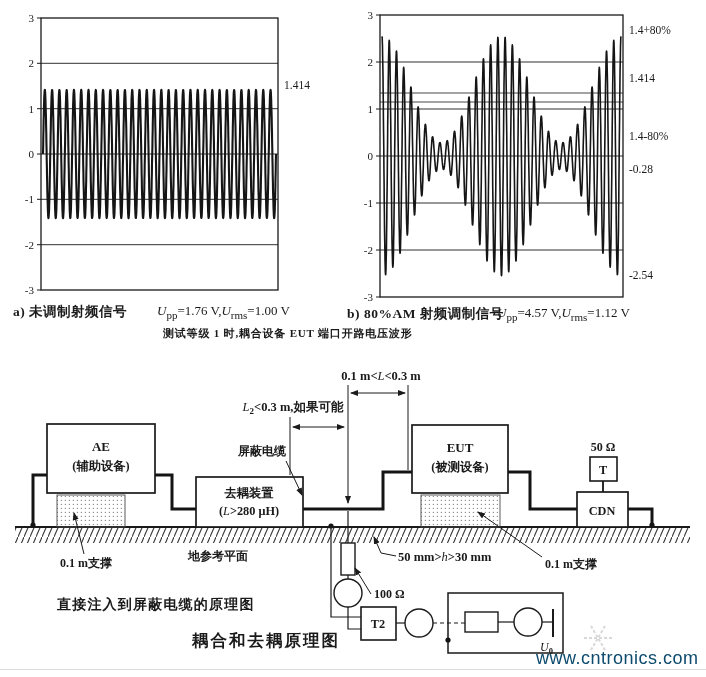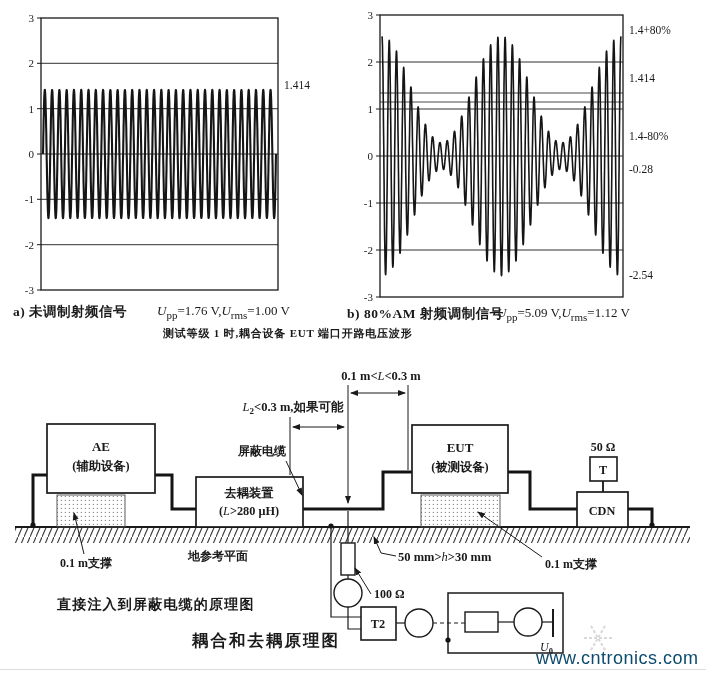--- a/index.html
+++ b/index.html
@@ -82,21 +82,21 @@
       <text x="279" y="134.8" class="ann">1.4-80%</text>
       <text x="279" y="168.2" class="ann">-0.28</text>
       <text x="279" y="274.4" class="ann">-2.54</text>
       <path d="M32.0,31.4L32.2,32.5L32.3,35.9L32.5,41.5L32.6,49.2L32.8,58.9L33.0,70.3L33.1,83.2L33.3,97.4L33.4,112.7L33.6,128.6L33.8,145.0L33.9,161.5L34.1,177.8L34.2,193.5L34.4,208.4L34.5,222.2L34.7,234.7L34.9,245.5L35.0,254.5L35.2,261.5L35.3,266.4L35.5,269.1L35.7,269.6L35.8,267.7L36.0,263.7L36.1,257.5L36.3,249.2L36.5,239.1L36.6,227.4L36.8,214.2L36.9,199.8L37.1,184.6L37.3,168.7L37.4,152.5L37.6,136.3L37.7,120.4L37.9,105.2L38.1,90.8L38.2,77.7L38.4,66.0L38.5,55.9L38.7,47.7L38.9,41.4L39.0,37.3L39.2,35.3L39.3,35.6L39.5,38.1L39.6,42.7L39.8,49.4L40.0,57.9L40.1,68.3L40.3,80.2L40.4,93.4L40.6,107.6L40.8,122.6L40.9,138.1L41.1,153.9L41.2,169.5L41.4,184.6L41.6,199.1L41.7,212.7L41.9,224.9L42.0,235.8L42.2,244.9L42.4,252.3L42.5,257.7L42.7,261.0L42.8,262.2L43.0,261.3L43.2,258.3L43.3,253.2L43.5,246.2L43.6,237.5L43.8,227.1L44.0,215.3L44.1,202.4L44.3,188.5L44.4,174.0L44.6,159.2L44.7,144.2L44.9,129.5L45.1,115.2L45.2,101.7L45.4,89.2L45.5,78.0L45.7,68.2L45.9,60.0L46.0,53.6L46.2,49.1L46.3,46.6L46.5,46.1L46.7,47.6L46.8,51.0L47.0,56.4L47.1,63.5L47.3,72.2L47.5,82.4L47.6,93.8L47.8,106.3L47.9,119.5L48.1,133.2L48.3,147.2L48.4,161.1L48.6,174.8L48.7,187.9L48.9,200.3L49.0,211.6L49.2,221.7L49.4,230.3L49.5,237.4L49.7,242.8L49.8,246.4L50.0,248.2L50.2,248.0L50.3,246.1L50.5,242.3L50.6,236.9L50.8,229.8L51.0,221.3L51.1,211.5L51.3,200.7L51.4,188.9L51.6,176.6L51.8,163.9L51.9,151.0L52.1,138.2L52.2,125.8L52.4,114.0L52.6,103.0L52.7,92.9L52.9,84.1L53.0,76.6L53.2,70.6L53.4,66.2L53.5,63.5L53.7,62.4L53.8,63.1L54.0,65.4L54.1,69.3L54.3,74.7L54.5,81.5L54.6,89.6L54.8,98.8L54.9,108.9L55.1,119.7L55.3,131.0L55.4,142.6L55.6,154.2L55.7,165.6L55.9,176.6L56.1,187.0L56.2,196.7L56.4,205.4L56.5,212.9L56.7,219.2L56.9,224.1L57.0,227.6L57.2,229.6L57.3,230.0L57.5,229.0L57.7,226.5L57.8,222.5L58.0,217.3L58.1,210.8L58.3,203.3L58.4,194.9L58.6,185.7L58.8,176.0L58.9,165.9L59.1,155.7L59.2,145.4L59.4,135.5L59.6,125.9L59.7,116.9L59.9,108.7L60.0,101.4L60.2,95.1L60.4,89.9L60.5,86.0L60.7,83.4L60.8,82.1L61.0,82.1L61.2,83.4L61.3,86.1L61.5,89.9L61.6,94.8L61.8,100.7L62.0,107.5L62.1,115.1L62.3,123.2L62.4,131.7L62.6,140.5L62.8,149.4L62.9,158.2L63.1,166.7L63.2,174.8L63.4,182.3L63.5,189.2L63.7,195.2L63.9,200.3L64.0,204.3L64.2,207.3L64.3,209.2L64.5,210.0L64.7,209.6L64.8,208.1L65.0,205.5L65.1,202.0L65.3,197.5L65.5,192.2L65.6,186.2L65.8,179.6L65.9,172.6L66.1,165.3L66.3,157.8L66.4,150.3L66.6,143.0L66.7,135.9L66.9,129.2L67.1,123.1L67.2,117.5L67.4,112.7L67.5,108.7L67.7,105.6L67.8,103.4L68.0,102.2L68.2,101.9L68.3,102.5L68.5,104.0L68.6,106.4L68.8,109.7L69.0,113.6L69.1,118.2L69.3,123.3L69.4,128.9L69.6,134.8L69.8,140.9L69.9,147.1L70.1,153.2L70.2,159.2L70.4,164.9L70.6,170.3L70.7,175.2L70.9,179.5L71.0,183.2L71.2,186.3L71.4,188.6L71.5,190.1L71.7,190.9L71.8,190.9L72.0,190.1L72.2,188.6L72.3,186.4L72.5,183.6L72.6,180.3L72.8,176.4L72.9,172.1L73.1,167.5L73.3,162.7L73.4,157.8L73.6,152.8L73.7,147.9L73.9,143.1L74.1,138.6L74.2,134.5L74.4,130.7L74.5,127.4L74.7,124.6L74.9,122.4L75.0,120.7L75.2,119.7L75.3,119.3L75.5,119.5L75.7,120.3L75.8,121.6L76.0,123.5L76.1,125.9L76.3,128.7L76.5,131.9L76.6,135.3L76.8,139.0L76.9,142.8L77.1,146.7L77.3,150.6L77.4,154.5L77.6,158.1L77.7,161.6L77.9,164.8L78.0,167.6L78.2,170.1L78.4,172.2L78.5,173.8L78.7,174.9L78.8,175.6L79.0,175.7L79.2,175.4L79.3,174.7L79.5,173.5L79.6,171.9L79.8,170.0L80.0,167.7L80.1,165.2L80.3,162.4L80.4,159.5L80.6,156.5L80.8,153.5L80.9,150.5L81.1,147.5L81.2,144.7L81.4,142.1L81.6,139.7L81.7,137.5L81.9,135.7L82.0,134.2L82.2,133.0L82.3,132.2L82.5,131.8L82.7,131.8L82.8,132.1L83.0,132.8L83.1,133.8L83.3,135.1L83.5,136.6L83.6,138.5L83.8,140.5L83.9,142.7L84.1,145.0L84.3,147.3L84.4,149.7L84.6,152.1L84.7,154.4L84.9,156.6L85.1,158.6L85.2,160.5L85.4,162.1L85.5,163.5L85.7,164.7L85.9,165.6L86.0,166.1L86.2,166.4L86.3,166.4L86.5,166.1L86.7,165.6L86.8,164.7L87.0,163.6L87.1,162.3L87.3,160.8L87.4,159.2L87.6,157.4L87.8,155.5L87.9,153.5L88.1,151.5L88.2,149.6L88.4,147.7L88.6,145.8L88.7,144.1L88.9,142.6L89.0,141.2L89.2,140.0L89.4,139.0L89.5,138.2L89.7,137.7L89.8,137.5L90.0,137.5L90.2,137.8L90.3,138.3L90.5,139.0L90.6,140.0L90.8,141.1L91.0,142.5L91.1,144.0L91.3,145.6L91.4,147.4L91.6,149.2L91.8,151.0L91.9,152.8L92.1,154.6L92.2,156.4L92.4,158.0L92.5,159.5L92.7,160.9L92.9,162.0L93.0,163.0L93.2,163.7L93.3,164.2L93.5,164.5L93.7,164.5L93.8,164.3L94.0,163.8L94.1,163.0L94.3,162.0L94.5,160.8L94.6,159.4L94.8,157.9L94.9,156.2L95.1,154.3L95.3,152.4L95.4,150.5L95.6,148.5L95.7,146.5L95.9,144.6L96.1,142.8L96.2,141.2L96.4,139.7L96.5,138.4L96.7,137.3L96.8,136.4L97.0,135.9L97.2,135.6L97.3,135.6L97.5,135.9L97.6,136.4L97.8,137.3L98.0,138.5L98.1,139.9L98.3,141.5L98.4,143.4L98.6,145.4L98.8,147.6L98.9,149.9L99.1,152.3L99.2,154.7L99.4,157.0L99.6,159.3L99.7,161.5L99.9,163.5L100.0,165.4L100.2,166.9L100.4,168.2L100.5,169.2L100.7,169.9L100.8,170.2L101.0,170.2L101.2,169.8L101.3,169.0L101.5,167.8L101.6,166.3L101.8,164.5L101.9,162.3L102.1,159.9L102.3,157.3L102.4,154.5L102.6,151.5L102.7,148.5L102.9,145.5L103.1,142.5L103.2,139.6L103.4,136.8L103.5,134.3L103.7,132.0L103.9,130.1L104.0,128.5L104.2,127.3L104.3,126.6L104.5,126.3L104.7,126.4L104.8,127.1L105.0,128.2L105.1,129.8L105.3,131.9L105.5,134.4L105.6,137.2L105.8,140.4L105.9,143.9L106.1,147.5L106.2,151.4L106.4,155.3L106.6,159.2L106.7,163.0L106.9,166.7L107.0,170.1L107.2,173.3L107.4,176.1L107.5,178.5L107.7,180.4L107.8,181.7L108.0,182.5L108.2,182.7L108.3,182.3L108.5,181.3L108.6,179.6L108.8,177.4L109.0,174.6L109.1,171.3L109.3,167.5L109.4,163.4L109.6,158.9L109.8,154.1L109.9,149.2L110.1,144.2L110.2,139.3L110.4,134.5L110.6,129.9L110.7,125.6L110.9,121.7L111.0,118.4L111.2,115.6L111.3,113.4L111.5,111.9L111.7,111.1L111.8,111.1L112.0,111.9L112.1,113.4L112.3,115.7L112.5,118.8L112.6,122.5L112.8,126.8L112.9,131.7L113.1,137.1L113.3,142.8L113.4,148.8L113.6,154.9L113.7,161.1L113.9,167.2L114.1,173.1L114.2,178.7L114.4,183.8L114.5,188.4L114.7,192.3L114.9,195.6L115.0,198.0L115.2,199.5L115.3,200.1L115.5,199.8L115.6,198.6L115.8,196.4L116.0,193.3L116.1,189.3L116.3,184.5L116.4,178.9L116.6,172.8L116.8,166.1L116.9,159.0L117.1,151.7L117.2,144.2L117.4,136.7L117.6,129.4L117.7,122.4L117.9,115.8L118.0,109.8L118.2,104.5L118.4,100.0L118.5,96.5L118.7,93.9L118.8,92.4L119.0,92.0L119.2,92.8L119.3,94.7L119.5,97.7L119.6,101.7L119.8,106.8L120.0,112.8L120.1,119.7L120.3,127.2L120.4,135.3L120.6,143.8L120.7,152.6L120.9,161.5L121.1,170.3L121.2,178.8L121.4,186.9L121.5,194.5L121.7,201.3L121.9,207.2L122.0,212.1L122.2,215.9L122.3,218.6L122.5,219.9L122.7,219.9L122.8,218.6L123.0,216.0L123.1,212.1L123.3,206.9L123.5,200.6L123.6,193.3L123.8,185.1L123.9,176.1L124.1,166.5L124.3,156.6L124.4,146.3L124.6,136.1L124.7,126.0L124.9,116.3L125.1,107.1L125.2,98.7L125.4,91.2L125.5,84.7L125.7,79.5L125.8,75.5L126.0,73.0L126.2,72.0L126.3,72.4L126.5,74.4L126.6,77.9L126.8,82.8L127.0,89.1L127.1,96.6L127.3,105.3L127.4,115.0L127.6,125.4L127.8,136.4L127.9,147.8L128.1,159.4L128.2,171.0L128.4,182.3L128.6,193.1L128.7,203.2L128.9,212.4L129.0,220.5L129.2,227.3L129.4,232.7L129.5,236.6L129.7,238.9L129.8,239.6L130.0,238.5L130.1,235.8L130.3,231.4L130.5,225.4L130.6,217.9L130.8,209.1L130.9,199.0L131.1,188.0L131.3,176.2L131.4,163.8L131.6,151.0L131.7,138.1L131.9,125.4L132.1,113.1L132.2,101.3L132.4,90.5L132.5,80.7L132.7,72.2L132.9,65.1L133.0,59.7L133.2,55.9L133.3,54.0L133.5,53.8L133.7,55.6L133.8,59.2L134.0,64.6L134.1,71.7L134.3,80.3L134.5,90.4L134.6,101.7L134.8,114.1L134.9,127.2L135.1,140.9L135.2,154.8L135.4,168.8L135.6,182.5L135.7,195.7L135.9,208.2L136.0,219.6L136.2,229.8L136.4,238.5L136.5,245.6L136.7,251.0L136.8,254.4L137.0,255.9L137.2,255.4L137.3,252.9L137.5,248.4L137.6,242.0L137.8,233.8L138.0,224.0L138.1,212.8L138.3,200.3L138.4,186.8L138.6,172.5L138.8,157.8L138.9,142.8L139.1,128.0L139.2,113.5L139.4,99.6L139.6,86.7L139.7,74.9L139.9,64.5L140.0,55.8L140.2,48.8L140.3,43.7L140.5,40.7L140.7,39.8L140.8,41.0L141.0,44.3L141.1,49.7L141.3,57.1L141.5,66.2L141.6,77.1L141.8,89.3L141.9,102.9L142.1,117.4L142.3,132.5L142.4,148.1L142.6,163.9L142.7,179.4L142.9,194.4L143.1,208.6L143.2,221.8L143.4,233.7L143.5,244.1L143.7,252.6L143.9,259.3L144.0,263.9L144.2,266.4L144.3,266.7L144.5,264.7L144.6,260.6L144.8,254.3L145.0,246.1L145.1,236.0L145.3,224.3L145.4,211.2L145.6,196.8L145.8,181.6L145.9,165.7L146.1,149.5L146.2,133.3L146.4,117.4L146.6,102.2L146.7,87.8L146.9,74.6L147.0,62.9L147.2,52.8L147.4,44.5L147.5,38.3L147.7,34.3L147.8,32.4L148.0,32.9L148.2,35.6L148.3,40.5L148.5,47.5L148.6,56.5L148.8,67.3L149.0,79.8L149.1,93.6L149.3,108.5L149.4,124.2L149.6,140.5L149.7,157.0L149.9,173.4L150.1,189.3L150.2,204.6L150.4,218.8L150.5,231.7L150.7,243.1L150.9,252.8L151.0,260.5L151.2,266.1L151.3,269.5L151.5,270.6L151.7,269.5L151.8,266.1L152.0,260.5L152.1,252.8L152.3,243.1L152.5,231.7L152.6,218.8L152.8,204.6L152.9,189.3L153.1,173.4L153.3,157.0L153.4,140.5L153.6,124.2L153.7,108.5L153.9,93.6L154.0,79.8L154.2,67.3L154.4,56.5L154.5,47.5L154.7,40.5L154.8,35.6L155.0,32.9L155.2,32.4L155.3,34.3L155.5,38.3L155.6,44.5L155.8,52.8L156.0,62.9L156.1,74.6L156.3,87.8L156.4,102.2L156.6,117.4L156.8,133.3L156.9,149.5L157.1,165.7L157.2,181.6L157.4,196.8L157.6,211.2L157.7,224.3L157.9,236.0L158.0,246.1L158.2,254.3L158.4,260.6L158.5,264.7L158.7,266.7L158.8,266.4L159.0,263.9L159.1,259.3L159.3,252.6L159.5,244.1L159.6,233.7L159.8,221.8L159.9,208.6L160.1,194.4L160.3,179.4L160.4,163.9L160.6,148.1L160.7,132.5L160.9,117.4L161.1,102.9L161.2,89.3L161.4,77.1L161.5,66.2L161.7,57.1L161.9,49.7L162.0,44.3L162.2,41.0L162.3,39.8L162.5,40.7L162.7,43.7L162.8,48.8L163.0,55.8L163.1,64.5L163.3,74.9L163.5,86.7L163.6,99.6L163.8,113.5L163.9,128.0L164.1,142.8L164.2,157.8L164.4,172.5L164.6,186.8L164.7,200.3L164.9,212.8L165.0,224.0L165.2,233.8L165.4,242.0L165.5,248.4L165.7,252.9L165.8,255.4L166.0,255.9L166.2,254.4L166.3,251.0L166.5,245.6L166.6,238.5L166.8,229.8L167.0,219.6L167.1,208.2L167.3,195.7L167.4,182.5L167.6,168.8L167.8,154.8L167.9,140.9L168.1,127.2L168.2,114.1L168.4,101.7L168.5,90.4L168.7,80.3L168.9,71.7L169.0,64.6L169.2,59.2L169.3,55.6L169.5,53.8L169.7,54.0L169.8,55.9L170.0,59.7L170.1,65.1L170.3,72.2L170.5,80.7L170.6,90.5L170.8,101.3L170.9,113.1L171.1,125.4L171.3,138.1L171.4,151.0L171.6,163.8L171.7,176.2L171.9,188.0L172.1,199.0L172.2,209.1L172.4,217.9L172.5,225.4L172.7,231.4L172.9,235.8L173.0,238.5L173.2,239.6L173.3,238.9L173.5,236.6L173.6,232.7L173.8,227.3L174.0,220.5L174.1,212.4L174.3,203.2L174.4,193.1L174.6,182.3L174.8,171.0L174.9,159.4L175.1,147.8L175.2,136.4L175.4,125.4L175.6,115.0L175.7,105.3L175.9,96.6L176.0,89.1L176.2,82.8L176.4,77.9L176.5,74.4L176.7,72.4L176.8,72.0L177.0,73.0L177.2,75.5L177.3,79.5L177.5,84.7L177.6,91.2L177.8,98.7L177.9,107.1L178.1,116.3L178.3,126.0L178.4,136.1L178.6,146.3L178.7,156.6L178.9,166.5L179.1,176.1L179.2,185.1L179.4,193.3L179.5,200.6L179.7,206.9L179.9,212.1L180.0,216.0L180.2,218.6L180.3,219.9L180.5,219.9L180.7,218.6L180.8,215.9L181.0,212.1L181.1,207.2L181.3,201.3L181.5,194.5L181.6,186.9L181.8,178.8L181.9,170.3L182.1,161.5L182.3,152.6L182.4,143.8L182.6,135.3L182.7,127.2L182.9,119.7L183.0,112.8L183.2,106.8L183.4,101.7L183.5,97.7L183.7,94.7L183.8,92.8L184.0,92.0L184.2,92.4L184.3,93.9L184.5,96.5L184.6,100.0L184.8,104.5L185.0,109.8L185.1,115.8L185.3,122.4L185.4,129.4L185.6,136.7L185.8,144.2L185.9,151.7L186.1,159.0L186.2,166.1L186.4,172.8L186.6,178.9L186.7,184.5L186.9,189.3L187.0,193.3L187.2,196.4L187.3,198.6L187.5,199.8L187.7,200.1L187.8,199.5L188.0,198.0L188.1,195.6L188.3,192.3L188.5,188.4L188.6,183.8L188.8,178.7L188.9,173.1L189.1,167.2L189.3,161.1L189.4,154.9L189.6,148.8L189.7,142.8L189.9,137.1L190.1,131.7L190.2,126.8L190.4,122.5L190.5,118.8L190.7,115.7L190.9,113.4L191.0,111.9L191.2,111.1L191.3,111.1L191.5,111.9L191.7,113.4L191.8,115.6L192.0,118.4L192.1,121.7L192.3,125.6L192.4,129.9L192.6,134.5L192.8,139.3L192.9,144.2L193.1,149.2L193.2,154.1L193.4,158.9L193.6,163.4L193.7,167.5L193.9,171.3L194.0,174.6L194.2,177.4L194.4,179.6L194.5,181.3L194.7,182.3L194.8,182.7L195.0,182.5L195.2,181.7L195.3,180.4L195.5,178.5L195.6,176.1L195.8,173.3L196.0,170.1L196.1,166.7L196.3,163.0L196.4,159.2L196.6,155.3L196.8,151.4L196.9,147.5L197.1,143.9L197.2,140.4L197.4,137.2L197.5,134.4L197.7,131.9L197.9,129.8L198.0,128.2L198.2,127.1L198.3,126.4L198.5,126.3L198.7,126.6L198.8,127.3L199.0,128.5L199.1,130.1L199.3,132.0L199.5,134.3L199.6,136.8L199.8,139.6L199.9,142.5L200.1,145.5L200.3,148.5L200.4,151.5L200.6,154.5L200.7,157.3L200.9,159.9L201.1,162.3L201.2,164.5L201.4,166.3L201.5,167.8L201.7,169.0L201.8,169.8L202.0,170.2L202.2,170.2L202.3,169.9L202.5,169.2L202.6,168.2L202.8,166.9L203.0,165.4L203.1,163.5L203.3,161.5L203.4,159.3L203.6,157.0L203.8,154.7L203.9,152.3L204.1,149.9L204.2,147.6L204.4,145.4L204.6,143.4L204.7,141.5L204.9,139.9L205.0,138.5L205.2,137.3L205.4,136.4L205.5,135.9L205.7,135.6L205.8,135.6L206.0,135.9L206.2,136.4L206.3,137.3L206.5,138.4L206.6,139.7L206.8,141.2L206.9,142.8L207.1,144.6L207.3,146.5L207.4,148.5L207.6,150.5L207.7,152.4L207.9,154.3L208.1,156.2L208.2,157.9L208.4,159.4L208.5,160.8L208.7,162.0L208.9,163.0L209.0,163.8L209.2,164.3L209.3,164.5L209.5,164.5L209.7,164.2L209.8,163.7L210.0,163.0L210.1,162.0L210.3,160.9L210.5,159.5L210.6,158.0L210.8,156.4L210.9,154.6L211.1,152.8L211.3,151.0L211.4,149.2L211.6,147.4L211.7,145.6L211.9,144.0L212.0,142.5L212.2,141.1L212.4,140.0L212.5,139.0L212.7,138.3L212.8,137.8L213.0,137.5L213.2,137.5L213.3,137.7L213.5,138.2L213.6,139.0L213.8,140.0L214.0,141.2L214.1,142.6L214.3,144.1L214.4,145.8L214.6,147.7L214.8,149.6L214.9,151.5L215.1,153.5L215.2,155.5L215.4,157.4L215.6,159.2L215.7,160.8L215.9,162.3L216.0,163.6L216.2,164.7L216.3,165.6L216.5,166.1L216.7,166.4L216.8,166.4L217.0,166.1L217.1,165.6L217.3,164.7L217.5,163.5L217.6,162.1L217.8,160.5L217.9,158.6L218.1,156.6L218.3,154.4L218.4,152.1L218.6,149.7L218.7,147.3L218.9,145.0L219.1,142.7L219.2,140.5L219.4,138.5L219.5,136.6L219.7,135.1L219.9,133.8L220.0,132.8L220.2,132.1L220.3,131.8L220.5,131.8L220.7,132.2L220.8,133.0L221.0,134.2L221.1,135.7L221.3,137.5L221.4,139.7L221.6,142.1L221.8,144.7L221.9,147.5L222.1,150.5L222.2,153.5L222.4,156.5L222.6,159.5L222.7,162.4L222.9,165.2L223.0,167.7L223.2,170.0L223.4,171.9L223.5,173.5L223.7,174.7L223.8,175.4L224.0,175.7L224.2,175.6L224.3,174.9L224.5,173.8L224.6,172.2L224.8,170.1L225.0,167.6L225.1,164.8L225.3,161.6L225.4,158.1L225.6,154.5L225.7,150.6L225.9,146.7L226.1,142.8L226.2,139.0L226.4,135.3L226.5,131.9L226.7,128.7L226.9,125.9L227.0,123.5L227.2,121.6L227.3,120.3L227.5,119.5L227.7,119.3L227.8,119.7L228.0,120.7L228.1,122.4L228.3,124.6L228.5,127.4L228.6,130.7L228.8,134.5L228.9,138.6L229.1,143.1L229.3,147.9L229.4,152.8L229.6,157.8L229.7,162.7L229.9,167.5L230.1,172.1L230.2,176.4L230.4,180.3L230.5,183.6L230.7,186.4L230.8,188.6L231.0,190.1L231.2,190.9L231.3,190.9L231.5,190.1L231.6,188.6L231.8,186.3L232.0,183.2L232.1,179.5L232.3,175.2L232.4,170.3L232.6,164.9L232.8,159.2L232.9,153.2L233.1,147.1L233.2,140.9L233.4,134.8L233.6,128.9L233.7,123.3L233.9,118.2L234.0,113.6L234.2,109.7L234.4,106.4L234.5,104.0L234.7,102.5L234.8,101.9L235.0,102.2L235.2,103.4L235.3,105.6L235.5,108.7L235.6,112.7L235.8,117.5L235.9,123.1L236.1,129.2L236.3,135.9L236.4,143.0L236.6,150.3L236.7,157.8L236.9,165.3L237.1,172.6L237.2,179.6L237.4,186.2L237.5,192.2L237.7,197.5L237.9,202.0L238.0,205.5L238.2,208.1L238.3,209.6L238.5,210.0L238.7,209.2L238.8,207.3L239.0,204.3L239.1,200.3L239.3,195.2L239.5,189.2L239.6,182.3L239.8,174.8L239.9,166.7L240.1,158.2L240.2,149.4L240.4,140.5L240.6,131.7L240.7,123.2L240.9,115.1L241.0,107.5L241.2,100.7L241.4,94.8L241.5,89.9L241.7,86.1L241.8,83.4L242.0,82.1L242.2,82.1L242.3,83.4L242.5,86.0L242.6,89.9L242.8,95.1L243.0,101.4L243.1,108.7L243.3,116.9L243.4,125.9L243.6,135.5L243.8,145.4L243.9,155.7L244.1,165.9L244.2,176.0L244.4,185.7L244.6,194.9L244.7,203.3L244.9,210.8L245.0,217.3L245.2,222.5L245.3,226.5L245.5,229.0L245.7,230.0L245.8,229.6L246.0,227.6L246.1,224.1L246.3,219.2L246.5,212.9L246.6,205.4L246.8,196.7L246.9,187.0L247.1,176.6L247.3,165.6L247.4,154.2L247.6,142.6L247.7,131.0L247.9,119.7L248.1,108.9L248.2,98.8L248.4,89.6L248.5,81.5L248.7,74.7L248.9,69.3L249.0,65.4L249.2,63.1L249.3,62.4L249.5,63.5L249.6,66.2L249.8,70.6L250.0,76.6L250.1,84.1L250.3,92.9L250.4,103.0L250.6,114.0L250.8,125.8L250.9,138.2L251.1,151.0L251.2,163.9L251.4,176.6L251.6,188.9L251.7,200.7L251.9,211.5L252.0,221.3L252.2,229.8L252.4,236.9L252.5,242.3L252.7,246.1L252.8,248.0L253.0,248.2L253.2,246.4L253.3,242.8L253.5,237.4L253.6,230.3L253.8,221.7L254.0,211.6L254.1,200.3L254.3,187.9L254.4,174.8L254.6,161.1L254.7,147.2L254.9,133.2L255.1,119.5L255.2,106.3L255.4,93.8L255.5,82.4L255.7,72.2L255.9,63.5L256.0,56.4L256.2,51.0L256.3,47.6L256.5,46.1L256.7,46.6L256.8,49.1L257.0,53.6L257.1,60.0L257.3,68.2L257.5,78.0L257.6,89.2L257.8,101.7L257.9,115.2L258.1,129.5L258.3,144.2L258.4,159.2L258.6,174.0L258.7,188.5L258.9,202.4L259.0,215.3L259.2,227.1L259.4,237.5L259.5,246.2L259.7,253.2L259.8,258.3L260.0,261.3L260.2,262.2L260.3,261.0L260.5,257.7L260.6,252.3L260.8,244.9L261.0,235.8L261.1,224.9L261.3,212.7L261.4,199.1L261.6,184.6L261.8,169.5L261.9,153.9L262.1,138.1L262.2,122.6L262.4,107.6L262.6,93.4L262.7,80.2L262.9,68.3L263.0,57.9L263.2,49.4L263.4,42.7L263.5,38.1L263.7,35.6L263.8,35.3L264.0,37.3L264.1,41.4L264.3,47.7L264.5,55.9L264.6,66.0L264.8,77.7L264.9,90.8L265.1,105.2L265.3,120.4L265.4,136.3L265.6,152.5L265.7,168.7L265.9,184.6L266.1,199.8L266.2,214.2L266.4,227.4L266.5,239.1L266.7,249.2L266.9,257.5L267.0,263.7L267.2,267.7L267.3,269.6L267.5,269.1L267.7,266.4L267.8,261.5L268.0,254.5L268.1,245.5L268.3,234.7L268.5,222.2L268.6,208.4L268.8,193.5L268.9,177.8L269.1,161.5L269.2,145.0L269.4,128.6L269.6,112.7L269.7,97.4L269.9,83.2L270.0,70.3L270.2,58.9L270.4,49.2L270.5,41.5L270.7,35.9L270.8,32.5L271.0,31.4" fill="none" stroke="#151515" stroke-width="1.6" stroke-linejoin="round"></path>
     </svg>
 
   <span class="abs cap" style="left:13px;top:303px">a) 未调制射频信号</span>
   <span class="abs formula" style="left:157px;top:303px"><i>U</i><sub>pp</sub><span>=1.76 V,</span><i>U</i><sub>rms</sub><span>=1.00 V</span></span>
 
   <span class="abs cap" style="left:347px;top:305px">b) 80%AM 射频调制信号</span>
-  <span class="abs formula" style="left:497px;top:305px"><i>U</i><sub>pp</sub><span>=5.09 V,</span><i>U</i><sub>rms</sub><span>=1.12 V</span></span>
+  <span class="abs formula" style="left:497px;top:305px"><i>U</i><sub>pp</sub><span>=4.57 V,</span><i>U</i><sub>rms</sub><span>=1.12 V</span></span>
 
   <div class="abs main-cap" style="left:163px;top:326px">测试等级 1 时,耦合设备 EUT 端口开路电压波形</div>
 
   <svg class="abs" style="left:0;top:355px" width="706" height="310" viewBox="0 0 706 310">
     <defs>
       <pattern id="hatch" patternUnits="userSpaceOnUse" width="6" height="14">
         <path d="M0,14 L6,0" stroke="#3a3a3a" stroke-width="1.1" fill="none"></path>
       </pattern>
       <pattern id="dots" patternUnits="userSpaceOnUse" width="4" height="4">
         <circle cx="1.4" cy="1.4" r="0.7" fill="#8f8f8f"></circle>

